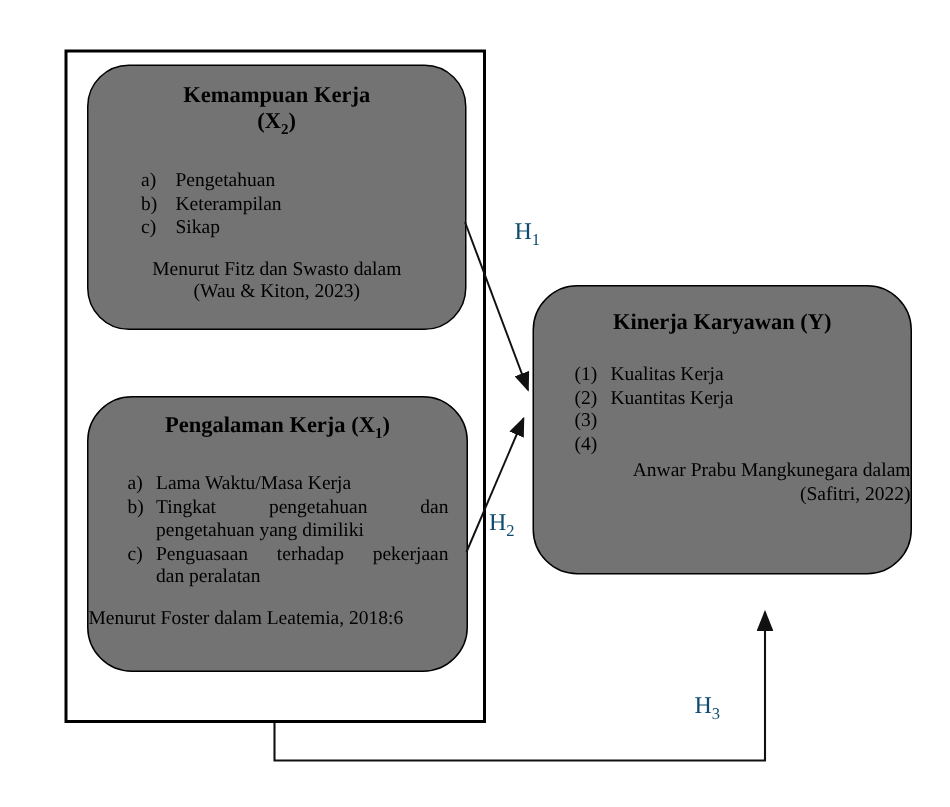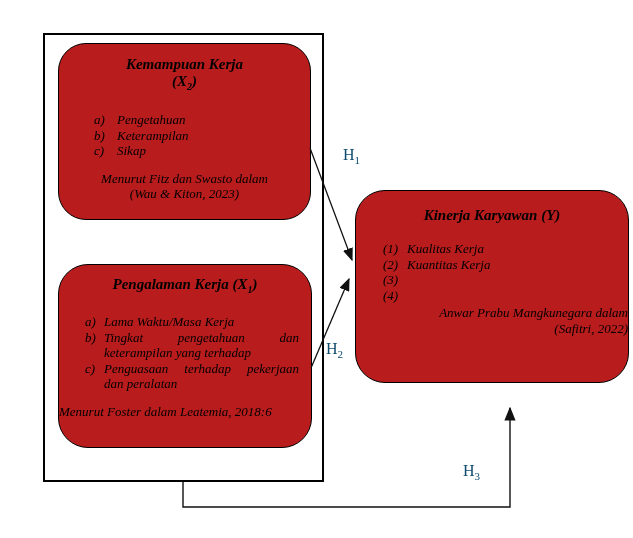--- a/index.html
+++ b/index.html
@@ -21,26 +21,25 @@
     border: 2px solid #000000;
     box-sizing: border-box;
   }
 
   
   .vbox {
     position: absolute;
     border: 1.5px solid #000000;
     border-radius: 28px;
     box-sizing: border-box;
-    background: #b91c1c;
-    font-style: italic;
+    background: #737373;
   }
   .box-ability     { left: 58px;  top: 43px;  width: 253px; height: 177px; }
   .box-experience  { left: 58px;  top: 264px; width: 254px; height: 184px; border-radius: 30px; }
-  .box-performance { left: 355px; top: 190px; width: 274px; height: 193px; border-radius: 30px; }
+  .box-performance { left: 355px; top: 190px; width: 253px; height: 193px; border-radius: 30px; }
 
   .box-title {
     text-align: center;
     font-weight: bold;
     font-size: 15px;
     line-height: 17px;
   }
   .box-ability .box-title     { padding-top: 12px; }
   .box-experience .box-title  { padding-top: 11px; }
   .box-performance .box-title { padding-top: 16px; }
@@ -126,21 +125,21 @@
       <div class="li">
         <span class="marker">a)</span>
         <div class="li-text">
           <div>Lama Waktu/Masa Kerja</div>
         </div>
       </div>
       <div class="li">
         <span class="marker">b)</span>
         <div class="li-text">
           <div class="jline">Tingkat pengetahuan dan</div>
-          <div>keterampilan yang terhadap</div>
+          <div>pengetahuan yang dimiliki</div>
         </div>
       </div>
       <div class="li">
         <span class="marker">c)</span>
         <div class="li-text">
           <div class="jline">Penguasaan terhadap pekerjaan</div>
           <div>dan peralatan</div>
         </div>
       </div>
     </div>

